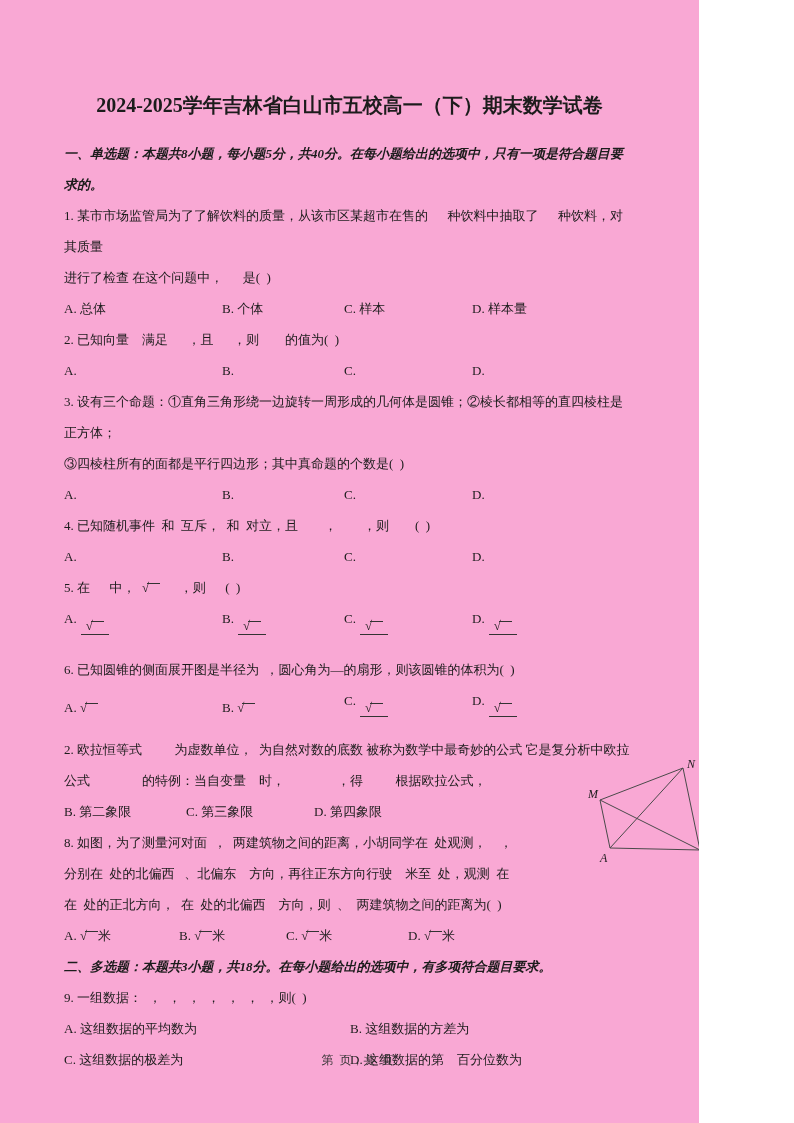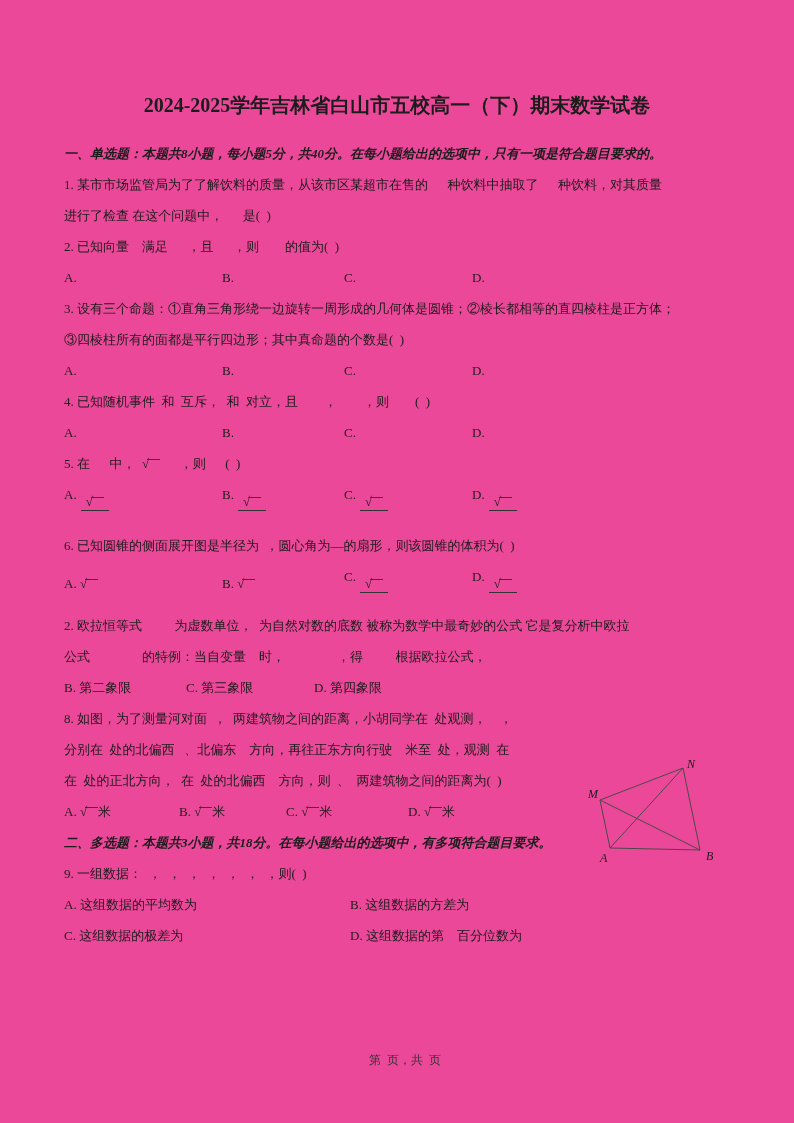--- a/index.html
+++ b/index.html
@@ -1,19 +1,19 @@
 <!DOCTYPE html>
 <html><head>
 <meta charset="utf-8">
 <style>
   html,body{margin:0;padding:0;background:#ffffff;}
   .page{
     position:relative;
-    width:794px;height:1123px;
-    background:#ec4899;
+    width:699px;height:1123px;
+    background:#f9a8d4;
     font-family:"Liberation Serif","DejaVu Serif",serif;
     color:#1c1c1c;
     overflow:hidden;
   }
   .content{padding:0 64px;}
   .title{
     margin:90px 0 0 0;
     font-size:20px;
     line-height:30px;
     font-weight:bold;
@@ -90,20 +90,26 @@
 <div class="page">
   <div class="content">
     <h1 class="title">2024-2025学年吉林省白山市五校高一（下）期末数学试卷</h1>
 
     <div class="rows">
 
       <div class="r bold">一、单选题：本题共8小题，每小题5分，共40分。在每小题给出的选项中，只有一项是符合题目要求的。</div>
 
       <div class="r">1. 某市市场监管局为了了解饮料的质量，从该市区某超市在售的      种饮料中抽取了      种饮料，对其质量</div>
       <div class="r">进行了检查 在这个问题中，      是(  )</div>
+      <div class="r opts">
+        <span class="c1">A. 总体</span>
+        <span class="c2">B. 个体</span>
+        <span class="c3">C. 样本</span>
+        <span class="c4">D. 样本量</span>
+      </div>
 
       <div class="r">2. 已知向量    满足      ，且      ，则        的值为(  )</div>
       <div class="r opts">
         <span class="c1">A.</span>
         <span class="c2">B.</span>
         <span class="c3">C.</span>
         <span class="c4">D.</span>
       </div>
 
       <div class="r">3. 设有三个命题：①直角三角形绕一边旋转一周形成的几何体是圆锥；②棱长都相等的直四棱柱是正方体；</div>

